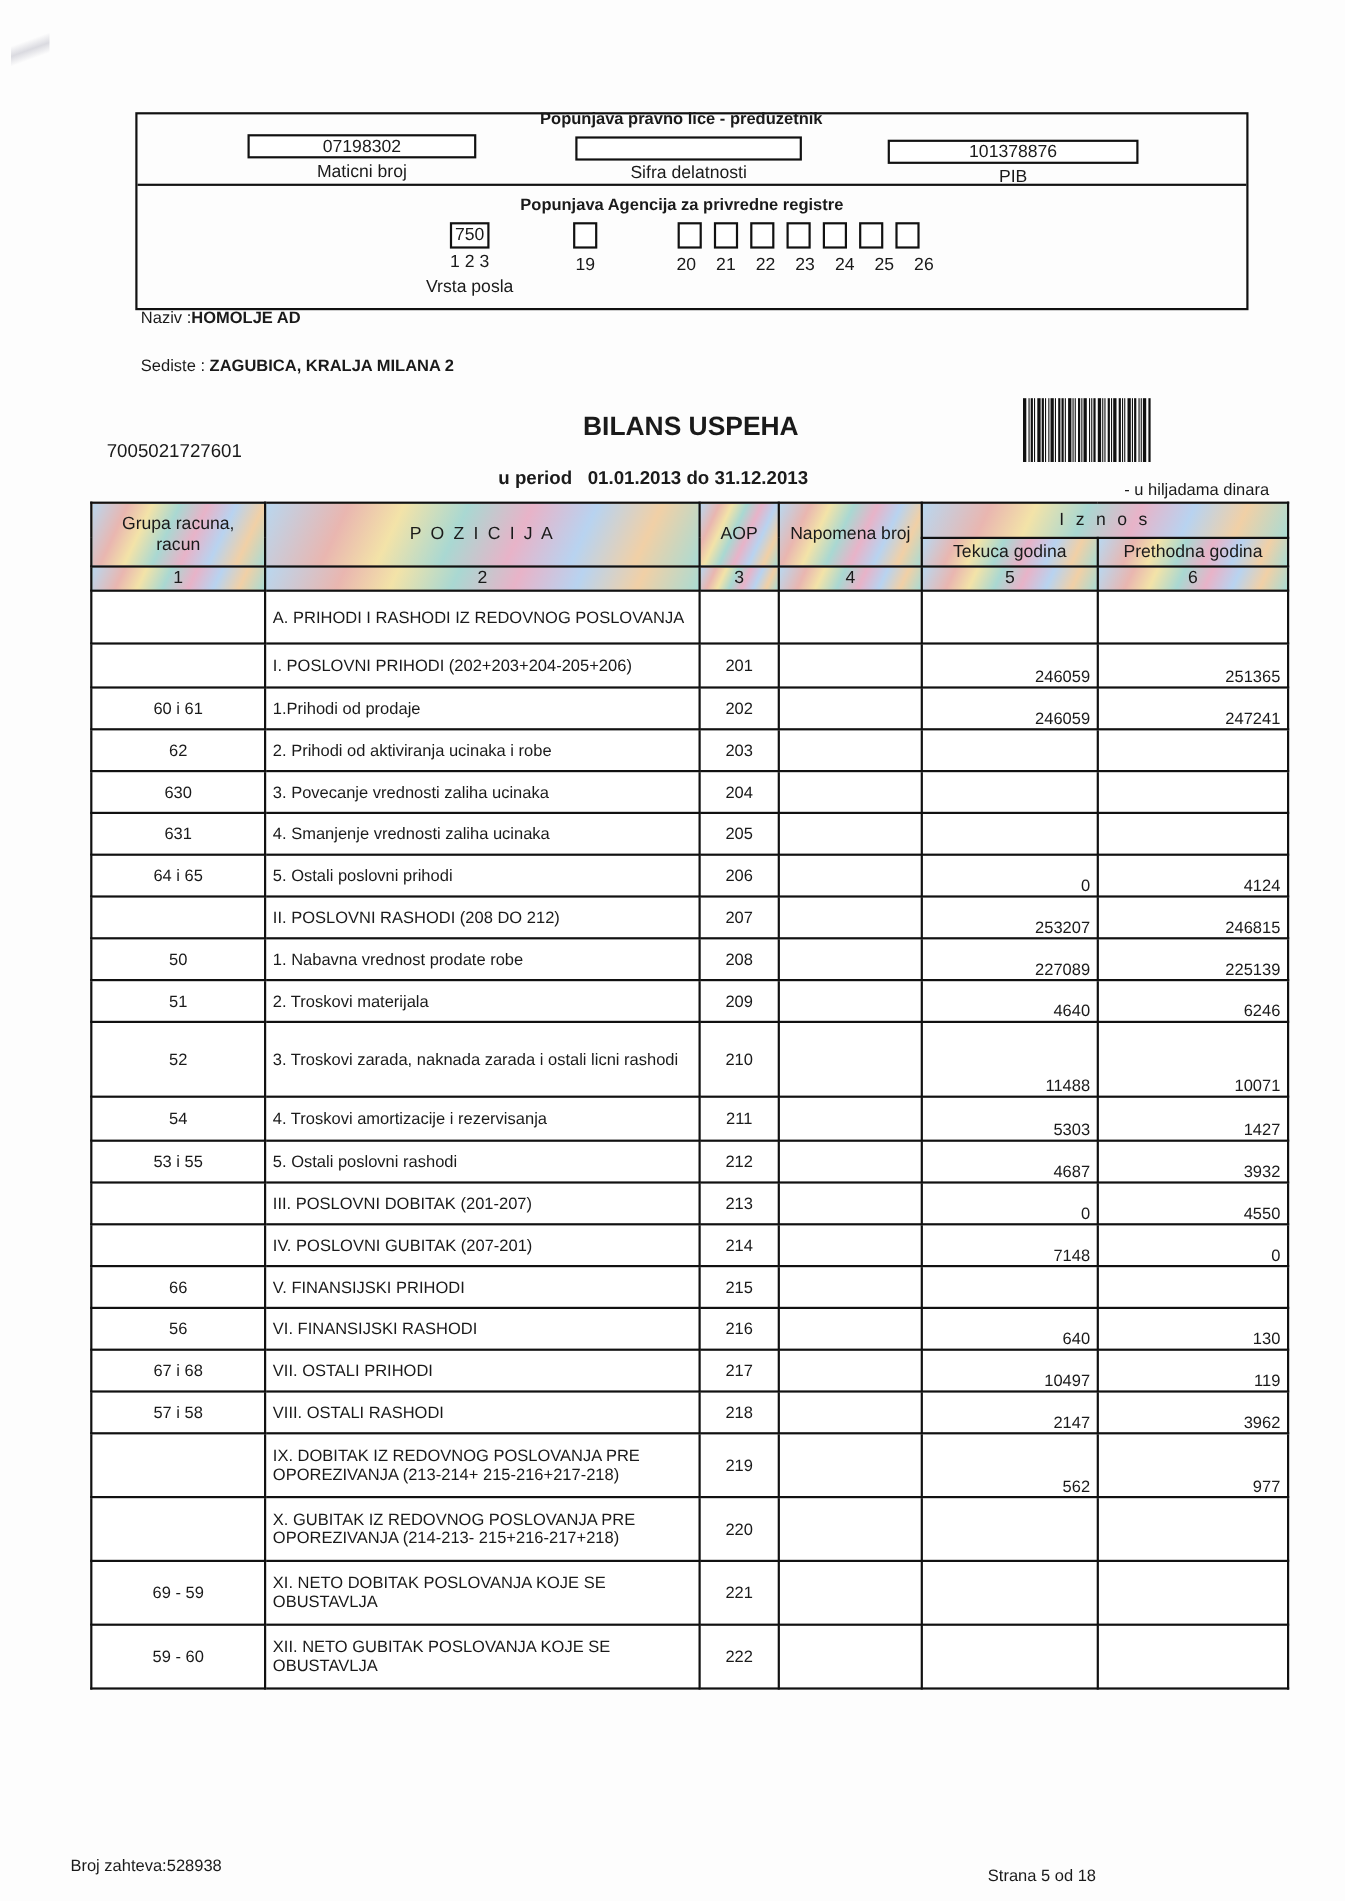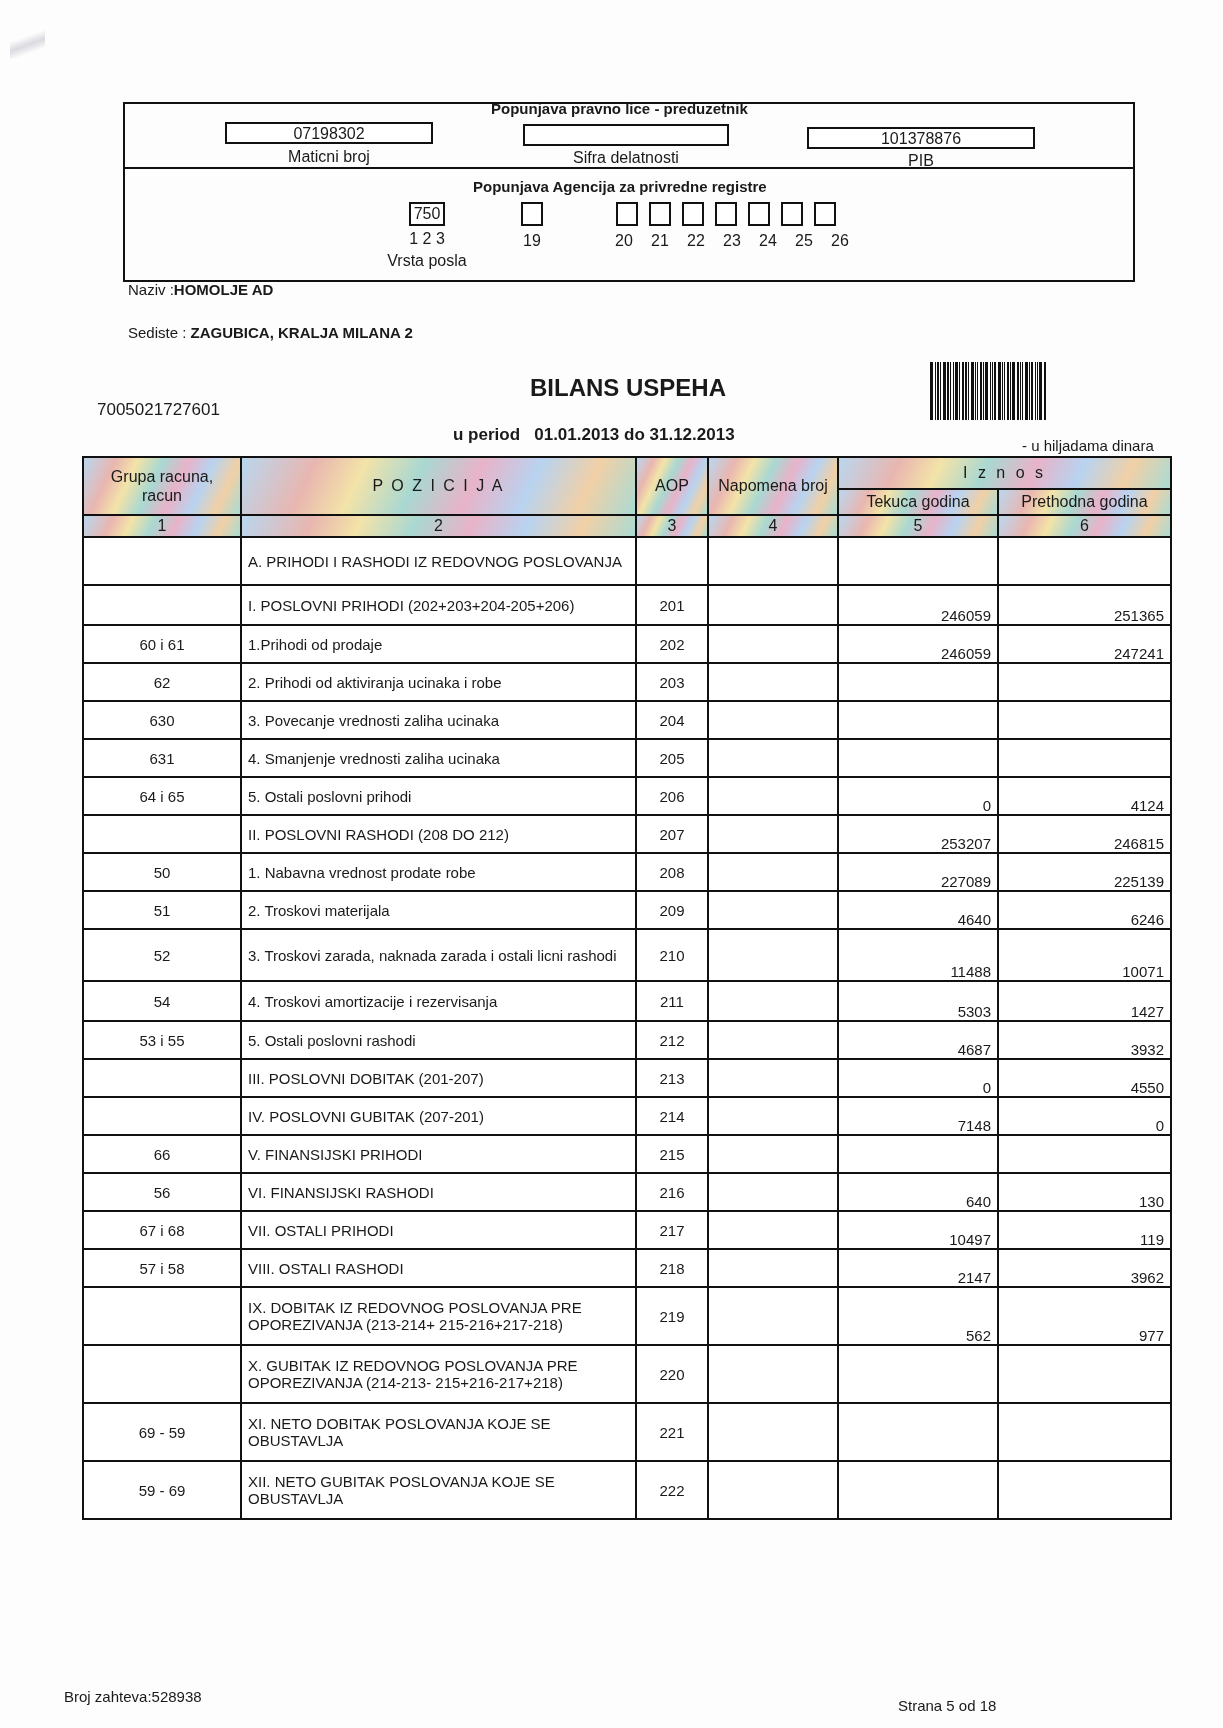--- a/index.html
+++ b/index.html
@@ -255,21 +255,21 @@
         <td class="amt">225139</td>
       </tr>
       <tr style="height: 38px;">
         <td class="grp">51</td>
         <td class="pos">2. Troskovi materijala</td>
         <td class="aop">209</td>
         <td class="amt"></td>
         <td class="amt">4640</td>
         <td class="amt">6246</td>
       </tr>
-      <tr style="height: 52px;">
+      <tr style="height: 68px;">
         <td class="grp">52</td>
         <td class="pos">3. Troskovi zarada, naknada zarada i ostali licni rashodi</td>
         <td class="aop">210</td>
         <td class="amt"></td>
         <td class="amt">11488</td>
         <td class="amt">10071</td>
       </tr>
       <tr style="height: 40px;">
         <td class="grp">54</td>
         <td class="pos">4. Troskovi amortizacije i rezervisanja</td>
@@ -352,21 +352,21 @@
       </tr>
       <tr style="height: 58px;">
         <td class="grp">69 - 59</td>
         <td class="pos bold">XI. NETO DOBITAK POSLOVANJA KOJE SE OBUSTAVLJA</td>
         <td class="aop">221</td>
         <td class="amt"></td>
         <td class="amt"></td>
         <td class="amt"></td>
       </tr>
       <tr style="height: 58px;">
-        <td class="grp">59 - 69</td>
+        <td class="grp">59 - 60</td>
         <td class="pos bold">XII. NETO GUBITAK POSLOVANJA KOJE SE OBUSTAVLJA</td>
         <td class="aop">222</td>
         <td class="amt"></td>
         <td class="amt"></td>
         <td class="amt"></td>
       </tr>
     </tbody>
 </table>
 
 <div class="abs footer" style="left:64px; top:1688px;">Broj zahteva:528938</div>

